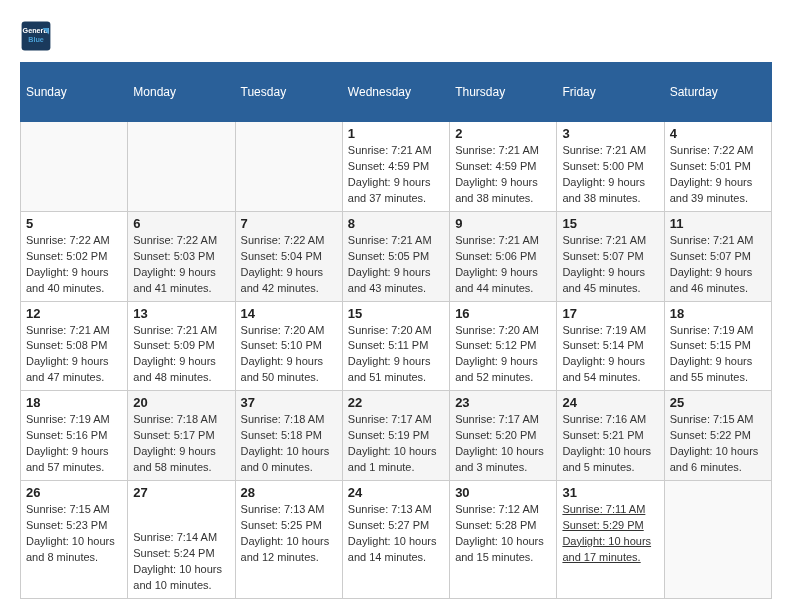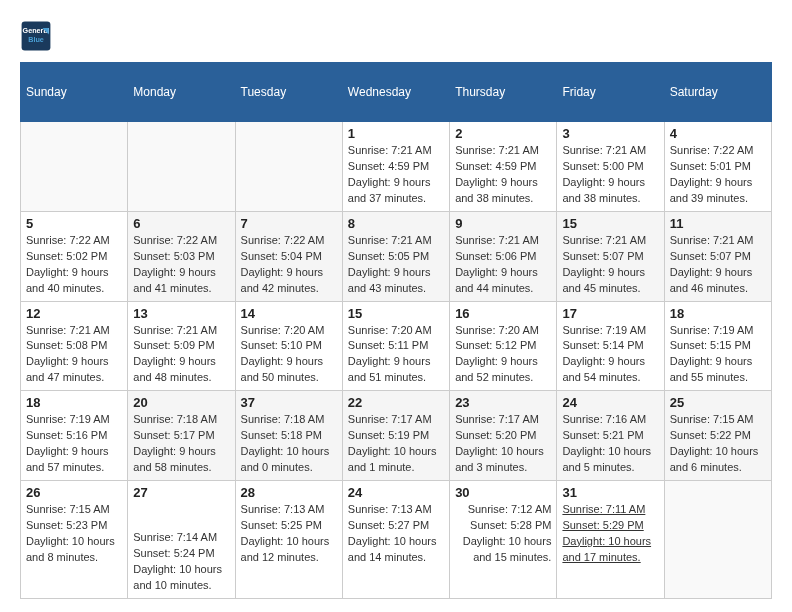--- a/index.html
+++ b/index.html
@@ -329,21 +329,21 @@
           </td>
           <td>
             <span class="day-number">24</span>
             <div class="day-info" style="white-space: pre-line;">Sunrise: 7:13 AM
 Sunset: 5:27 PM
 Daylight: 10 hours
 and 14 minutes.</div>
           </td>
           <td>
             <span class="day-number">30</span>
-            <div class="day-info" style="white-space: pre-line; text-align: right;">Sunrise: 7:12 AM
+            <div class="day-info" style="white-space: pre-line;">Sunrise: 7:12 AM
 Sunset: 5:28 PM
 Daylight: 10 hours
 and 15 minutes.</div>
           </td>
           <td>
             <span class="day-number">31</span>
             <div class="day-info" style="white-space: pre-line; text-decoration: underline;">Sunrise: 7:11 AM
 Sunset: 5:29 PM
 Daylight: 10 hours
 and 17 minutes.</div>

